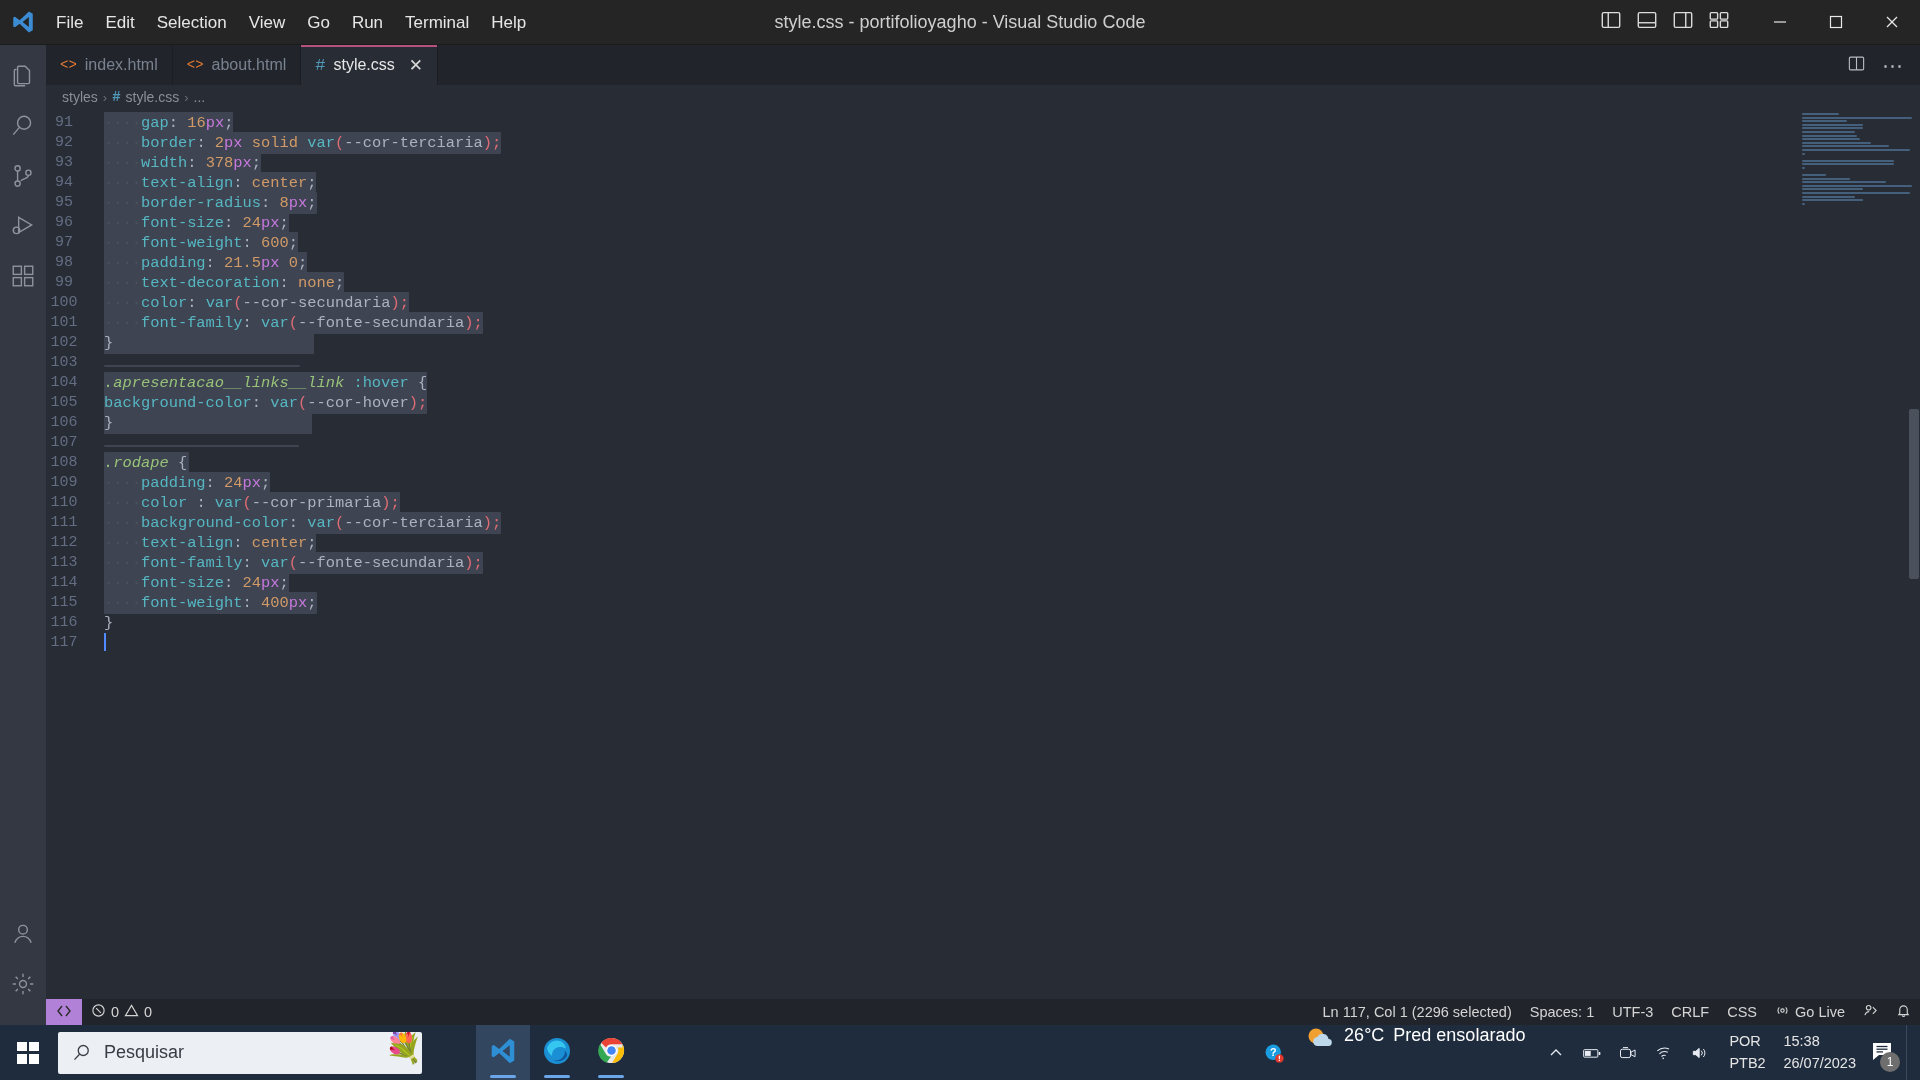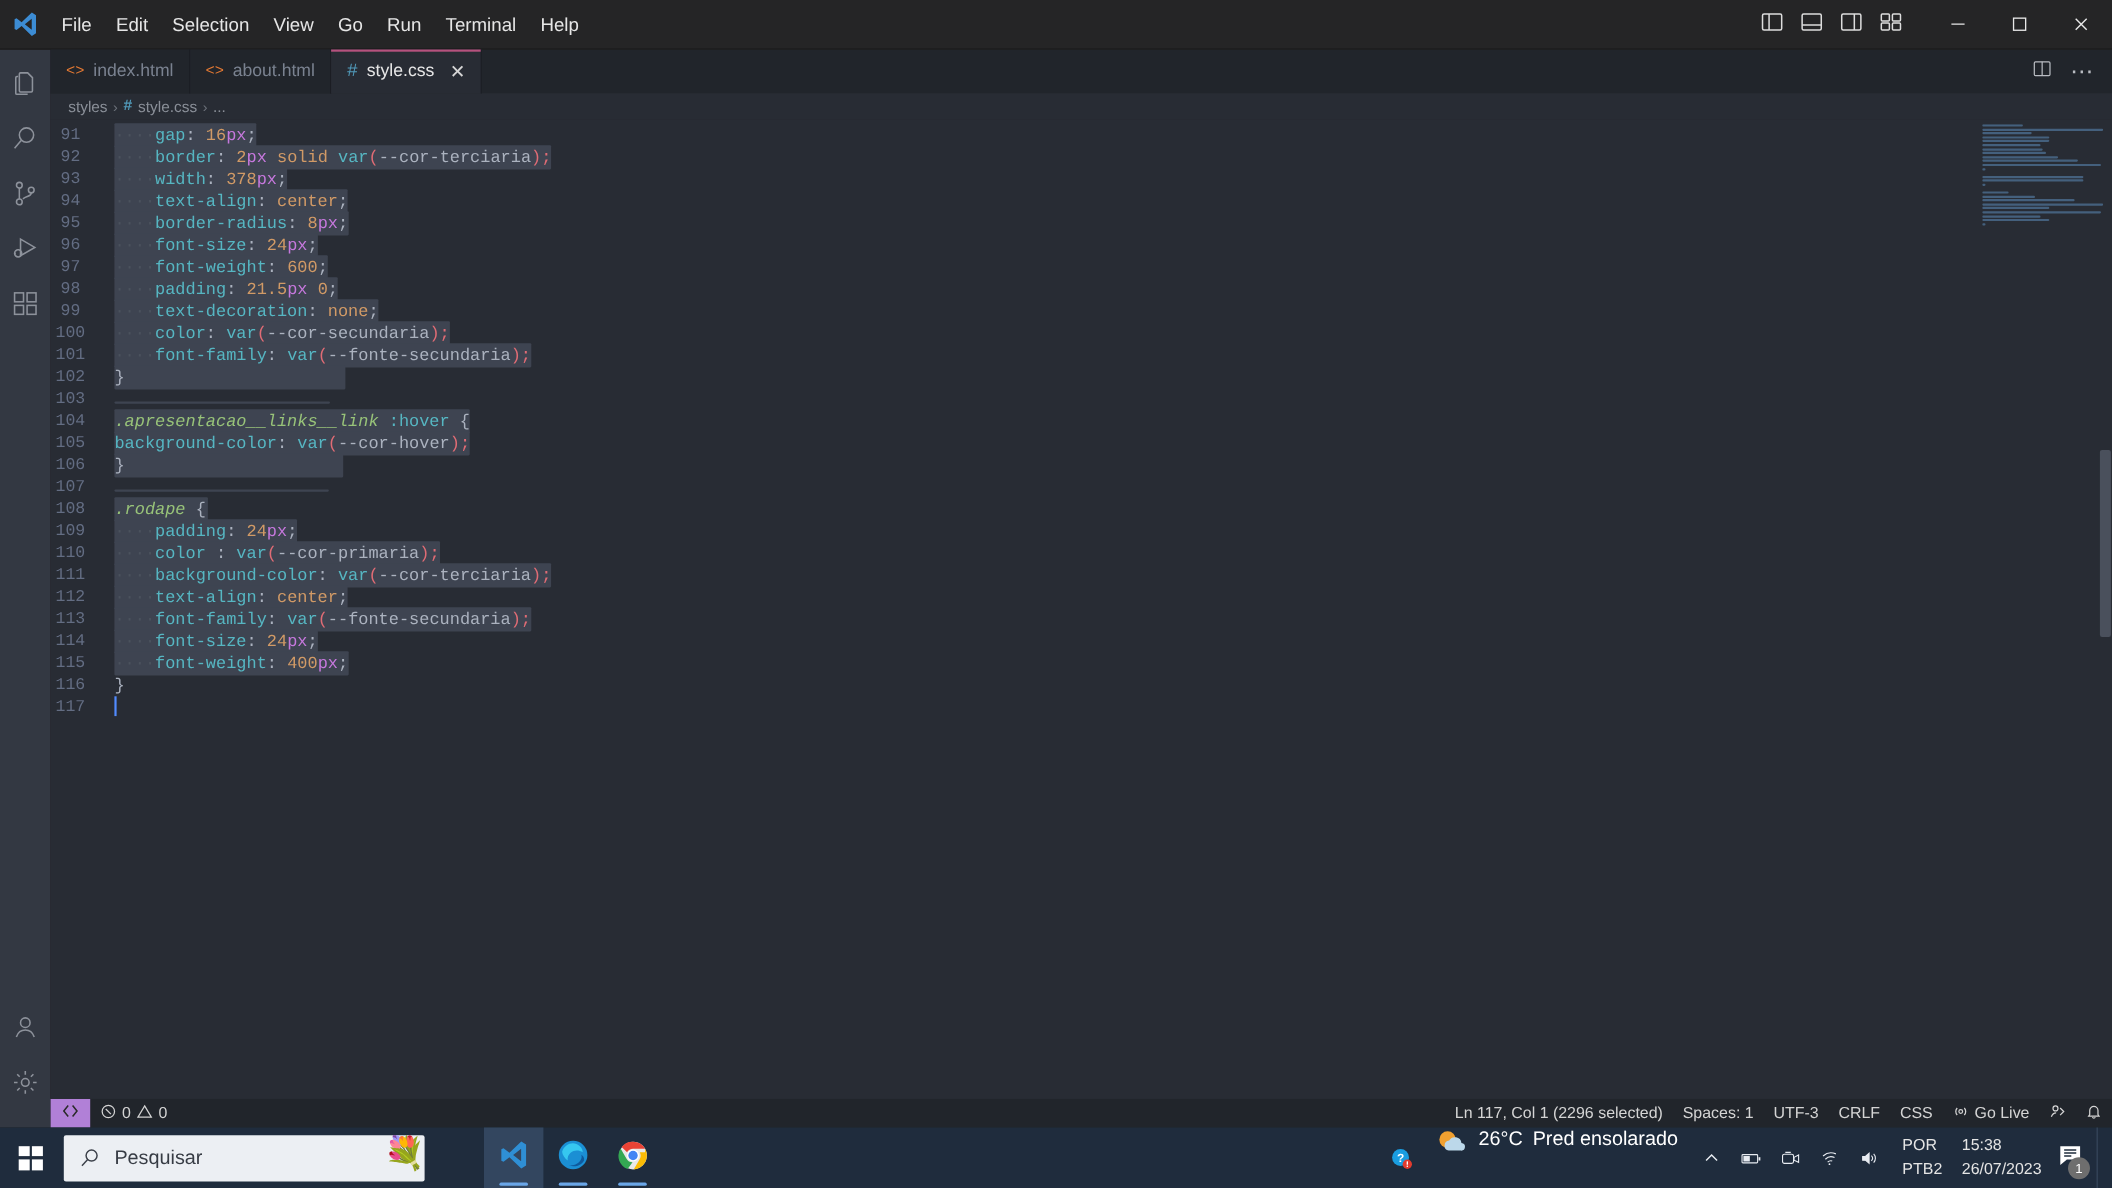--- a/index.html
+++ b/index.html
@@ -144,21 +144,21 @@
   .taskbar {
     height:55px; flex:0 0 55px; background:#1f2c3d; display:flex; align-items:center;
     position:relative;
   }
   .start {
     width:56px; height:100%; display:flex; align-items:center; justify-content:center;
   }
   .winlogo { width:22px; height:22px; display:grid; grid-template-columns:1fr 1fr; grid-template-rows:1fr 1fr; gap:2.5px; }
   .winlogo i { background:#fff; display:block; }
   .searchbox {
-    width:328px; height:42px; background:#eceff3; border-radius:2px;
+    width:364px; height:42px; background:#eceff3; border-radius:2px;
     display:flex; align-items:center; padding:0 14px; gap:12px;
     position:relative; overflow:hidden; margin-left:2px;
   }
   .searchbox .mag { width:20px; height:20px; flex:0 0 20px; }
   .searchbox .ph { font-size:18px; color:#373c44; }
   .searchbox .emoji { position:absolute; right:4px; top:-2px; font-size:30px; letter-spacing:-5px; }
   .tb-icon {
     width:54px; height:100%; display:flex; align-items:center; justify-content:center;
     position:relative;
   }
@@ -199,20 +199,21 @@
     <div class="menubar">
       <div class="menu-item">File</div>
       <div class="menu-item">Edit</div>
       <div class="menu-item">Selection</div>
       <div class="menu-item">View</div>
       <div class="menu-item">Go</div>
       <div class="menu-item">Run</div>
       <div class="menu-item">Terminal</div>
       <div class="menu-item">Help</div>
     </div>
+    <div class="title-center">style.css - portifolioyagho - Visual Studio Code</div>
     <div class="title-right">
       <div class="layout-icons">
         <span>
           <svg viewBox="0 0 24 24" fill="none" stroke="#ddd" stroke-width="1.5">
               <rect x="2.5" y="4" width="19" height="16" rx="1.5"></rect>
               <line x1="9" y1="4" x2="9" y2="20"></line>
             </svg>
         </span>
         <span>
           <svg viewBox="0 0 24 24" fill="none" stroke="#ddd" stroke-width="1.5">

